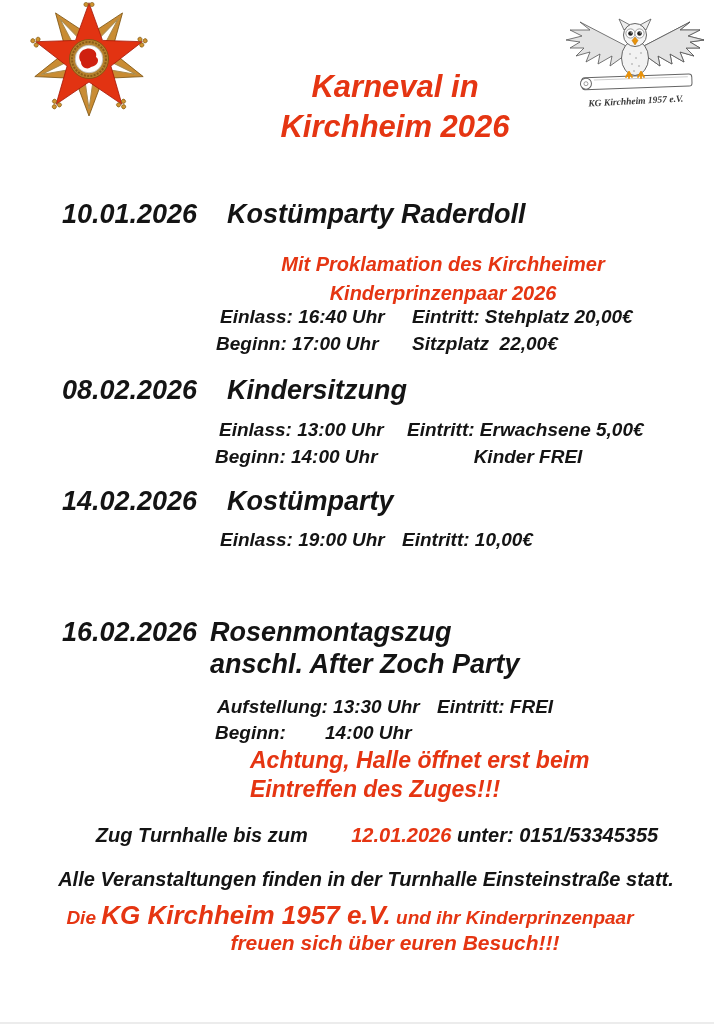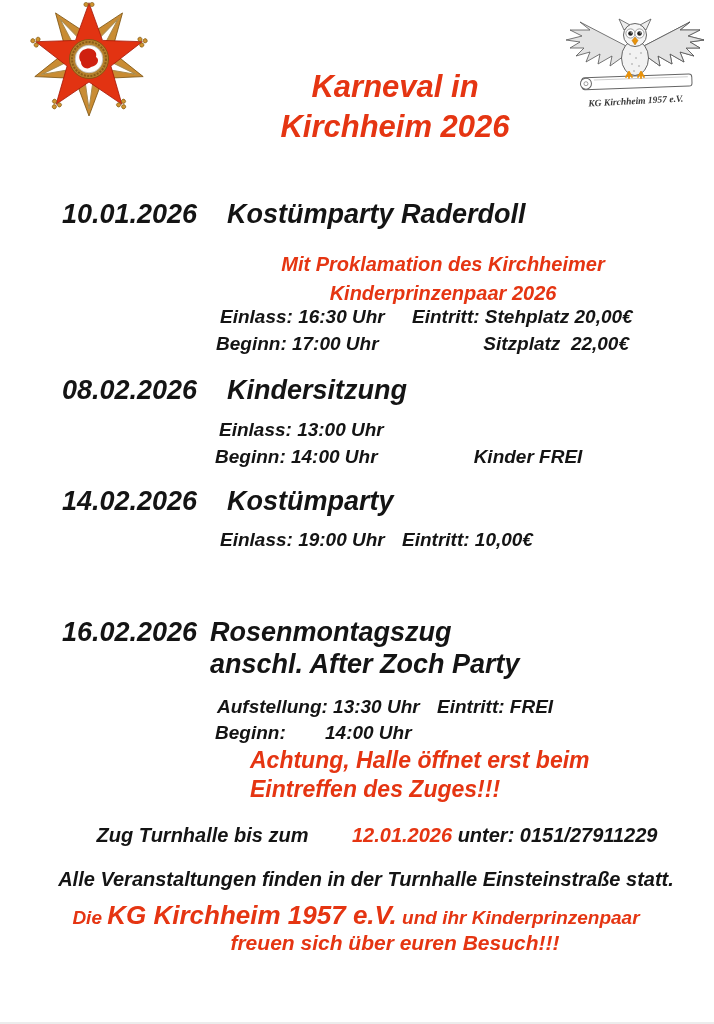--- a/index.html
+++ b/index.html
@@ -1,21 +1,21 @@
 <!DOCTYPE html>
 <html><head>
 <meta charset="utf-8">
 <style>
   html,body{margin:0;padding:0;background:#ffffff;}
   .page{position:relative;width:714px;height:1024px;background:#ffffff;overflow:hidden;
         font-family:"Liberation Sans",sans-serif;font-weight:700;font-style:italic;color:#141414;}
   .abs{position:absolute;white-space:pre;line-height:1.15;}
   .red{color:#e53512;padding-left:38px;}
   .ctr{text-align:center;}
-  .rgt{text-align:right;}
+  .rgt{text-align:left;}
   .f31{font-size:31px;}
   .f27{font-size:27px;}
   .f24{font-size:21px;}
   .f23{font-size:23px;}
   .f20{font-size:20px;margin-top:12px;}
   .f19{font-size:19px;}
 
   
   .medal{position:absolute;left:28px;top:2px;}
   .owl{position:absolute;left:560px;top:4px;}
@@ -43,21 +43,21 @@
   .e4-date{left:62px;top:617px;}  .e4-title1{left:210px;top:617px;}
   .e4-title2{left:210px;top:649px;}
   .e4-d1l{left:217px;top:696px;}  .e4-d1r{left:411px;top:696px;padding-left:26px;}
   .e4-d2l{left:215px;top:722px;}  .e4-d2v{left:325px;top:722px;}
 
   
   .warn1{left:212px;top:747px;}
   .warn2{left:212px;top:776px;}
   .zug{left:40px;width:674px;top:812px;}
   .venue{left:18px;width:696px;top:856px;}
-  .thanks1{left:10px;width:616px;top:901px;}
+  .thanks1{left:4px;width:616px;top:901px;}
   .thanks1 .big{font-size:26px;}
   .thanks1 .small{font-size:19px;}
   .thanks2{left:0;width:714px;top:931px;}
   .bottom-line{position:absolute;left:0;right:0;bottom:0;height:2px;background:#ececec;}
 </style>
 </head>
 <body>
 
 <div class="page">
 
@@ -126,48 +126,49 @@
     <text x="76" y="100" text-anchor="middle" transform="rotate(-3 76 100)" font-family="Liberation Serif, serif" font-style="italic" font-weight="700" font-size="9.5" fill="#3a3a3a">KG Kirchheim 1957 e.V.</text>
   </svg>
 
   <div class="abs ctr red f31 title1">Karneval in</div>
   <div class="abs ctr red f31 title2">Kirchheim 2026</div>
 
   <div class="abs f27 e1-date">10.01.2026</div>
   <div class="abs f27 e1-title">Kostümparty Raderdoll</div>
   <div class="abs ctr red f20 e1-sub1">Mit Proklamation des Kirchheimer</div>
   <div class="abs ctr red f20 e1-sub2">Kinderprinzenpaar 2026</div>
-  <div class="abs f19 e1-d1l">Einlass: 16:30 Uhr</div>
+  <div class="abs f19 e1-d1l">Einlass: 16:40 Uhr</div>
   <div class="abs f19 e1-d1r">Eintritt: Stehplatz 20,00€</div>
   <div class="abs f19 e1-d2l">Beginn: 17:00 Uhr</div>
   <div class="abs rgt f19 e1-d2r">Sitzplatz  22,00€</div>
 
   <div class="abs f27 e2-date">08.02.2026</div>
   <div class="abs f27 e2-title">Kindersitzung</div>
   <div class="abs f19 e2-d1l">Einlass: 13:00 Uhr</div>
+  <div class="abs f19 e2-d1r">Eintritt: Erwachsene 5,00€</div>
   <div class="abs f19 e2-d2l">Beginn: 14:00 Uhr</div>
   <div class="abs ctr f19 e2-d2r">Kinder FREI</div>
 
   <div class="abs f27 e3-date">14.02.2026</div>
   <div class="abs f27 e3-title">Kostümparty</div>
   <div class="abs f19 e3-d1l">Einlass: 19:00 Uhr</div>
   <div class="abs f19 e3-d1r">Eintritt: 10,00€</div>
 
   <div class="abs f27 e4-date">16.02.2026</div>
   <div class="abs f27 e4-title1">Rosenmontagszug</div>
   <div class="abs f27 e4-title2">anschl. After Zoch Party</div>
   <div class="abs f19 e4-d1l">Aufstellung: 13:30 Uhr</div>
   <div class="abs f19 e4-d1r">Eintritt: FREI</div>
   <div class="abs f19 e4-d2l">Beginn:</div>
   <div class="abs f19 e4-d2v">14:00 Uhr</div>
 
   <div class="abs red f23 warn1">Achtung, Halle öffnet erst beim</div>
   <div class="abs red f23 warn2">Eintreffen des Zuges!!!</div>
 
-  <div class="abs ctr f20 zug"><span>Zug Turnhalle bis zum </span><span class="red">12.01.2026</span><span> unter: 0151/27911229</span></div>
+  <div class="abs ctr f20 zug"><span>Zug Turnhalle bis zum </span><span class="red">12.01.2026</span><span> unter: 0151/53345355</span></div>
 
   <div class="abs ctr f20 venue">Alle Veranstaltungen finden in der Turnhalle Einsteinstraße statt.</div>
 
   <div class="abs ctr red thanks1"><span class="small">Die </span><span class="big">KG Kirchheim 1957 e.V.</span><span class="small"> und ihr Kinderprinzenpaar</span></div>
   <div class="abs ctr red f24 thanks2">freuen sich über euren Besuch!!!</div>
 
   <div class="bottom-line"></div>
 </div>
 
 </body></html>

